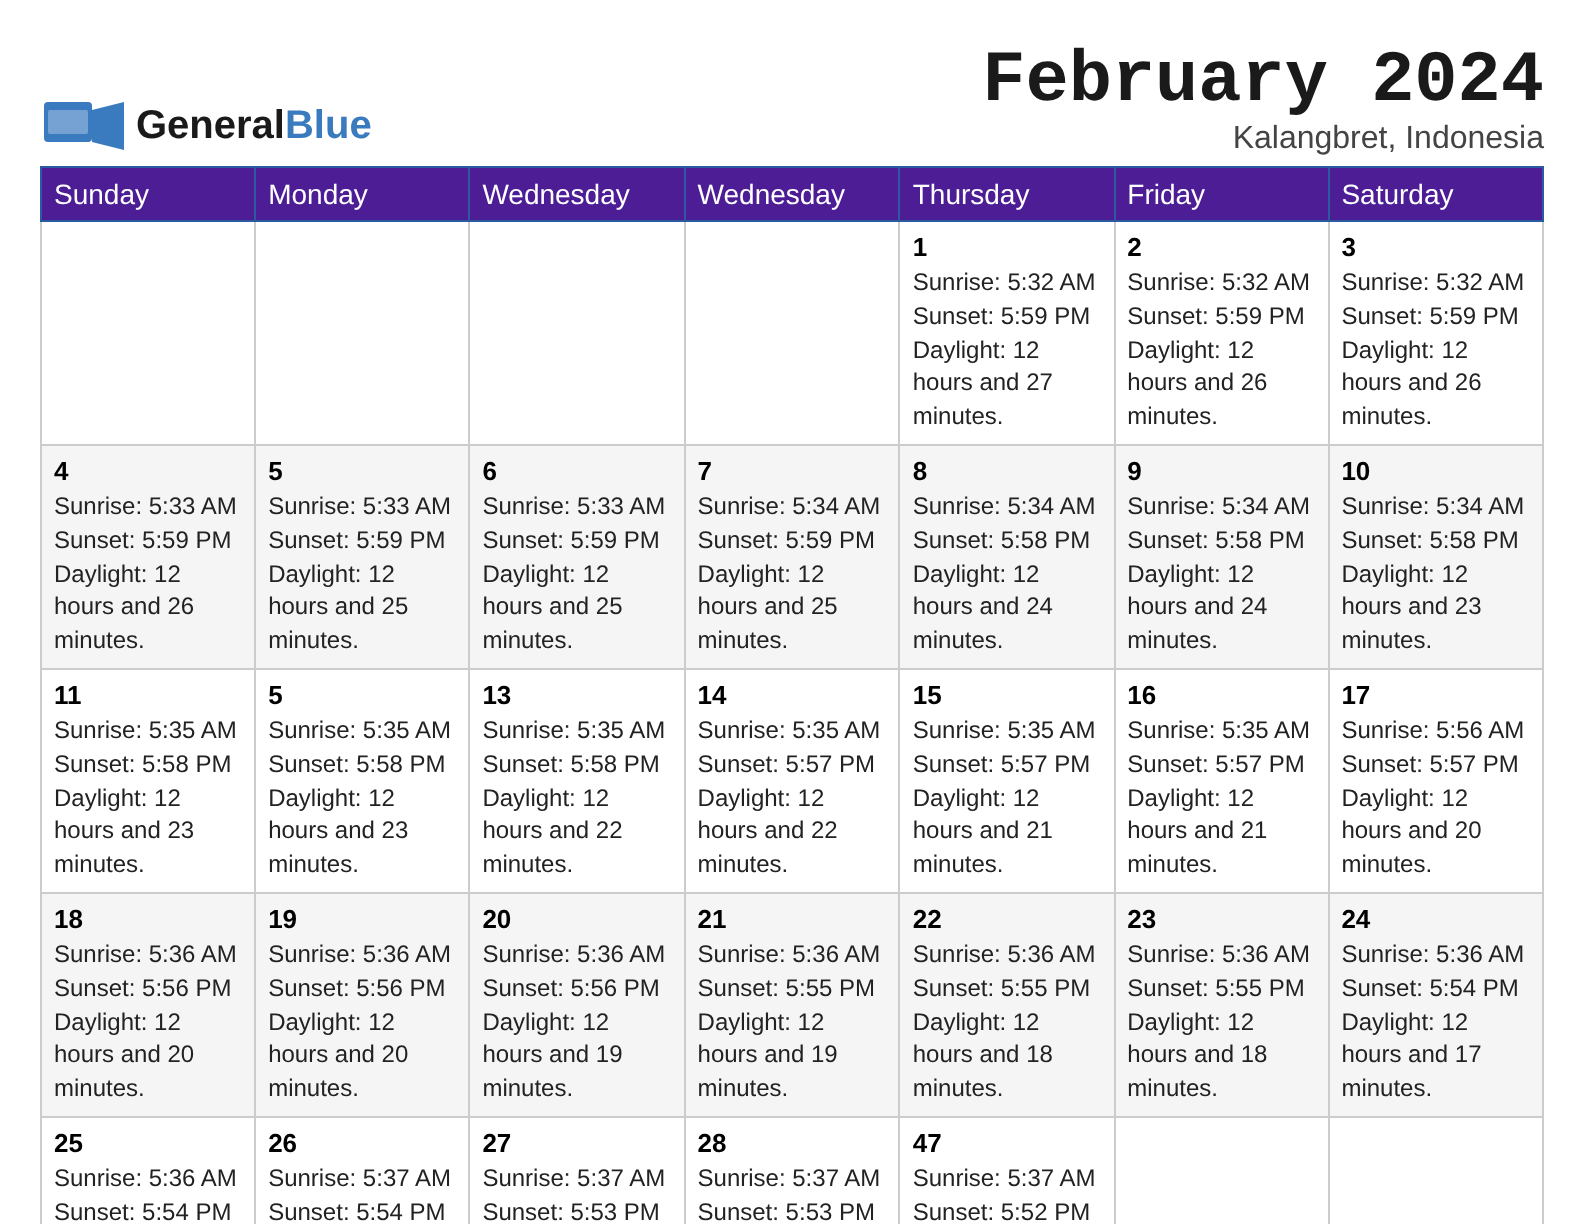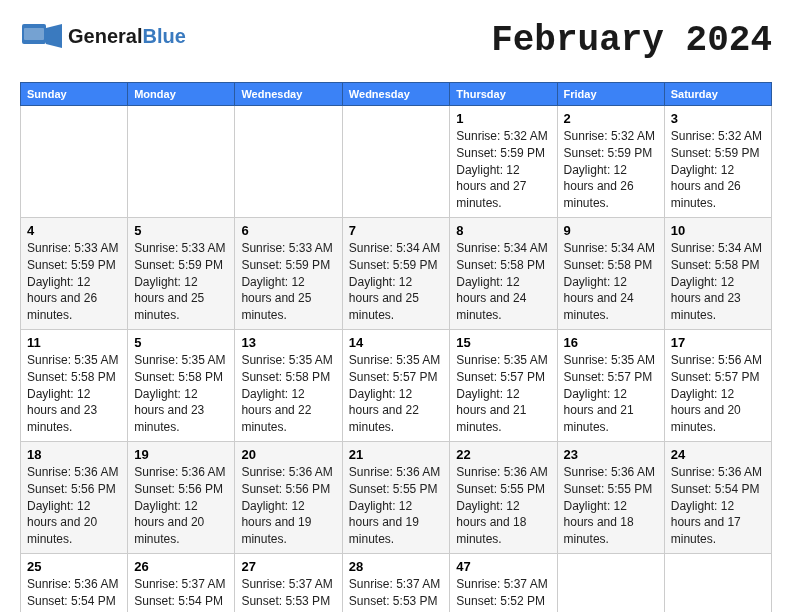--- a/index.html
+++ b/index.html
@@ -6,22 +6,22 @@
     body {
       font-family: Arial, sans-serif;
       background: #fff;
       width: 792px;
       min-height: 612px;
       padding: 20px;
     }
     .header {
       display: flex;
       justify-content: space-between;
-      align-items: flex-start;
-      margin-bottom: 21px;
+      align-items: flex-end;
+      margin-bottom: 4px;
     }
     .logo {
       display: flex;
       flex-direction: column;
       align-items: flex-start;
     }
     .title-block {
       text-align: right;
     }
     .month-title {
@@ -33,26 +33,26 @@
     .location {
       font-size: 16px;
       color: #444;
     }
     table {
       width: 100%;
       border-collapse: collapse;
       font-size: 11px;
     }
     thead th {
-      background-color: #3b82f6;
+      background-color: #4c1d95;
       color: #fff;
       text-align: left;
       padding: 5px 6px;
-      font-size: 11px;
-      font-weight: bold;
+      font-size: 14px;
+      font-weight: normal;
       border: 1px solid #2a5a9f;
     }
     tbody td {
       vertical-align: top;
       padding: 5px 6px;
       border: 1px solid #ccc;
       background: #fff;
       height: 80px;
       width: 108px;
     }
@@ -86,20 +86,21 @@
       </svg>
       <div>
         <div style="font-size:20px;font-weight:bold;line-height:1.1;">
           <span style="color:#1a1a1a;">General</span><span style="color:#3a7abf;">Blue</span>
         </div>
       </div>
     </div>
   </div>
   <div class="title-block">
     <div class="month-title">February 2024</div>
+    <div class="location">Kalangbret, Indonesia</div>
   </div>
 </div>
 
 <table>
   <thead>
     <tr>
     <th>Sunday</th>
         <th>Monday</th>
         <th>Wednesday</th>
         <th>Wednesday</th>

